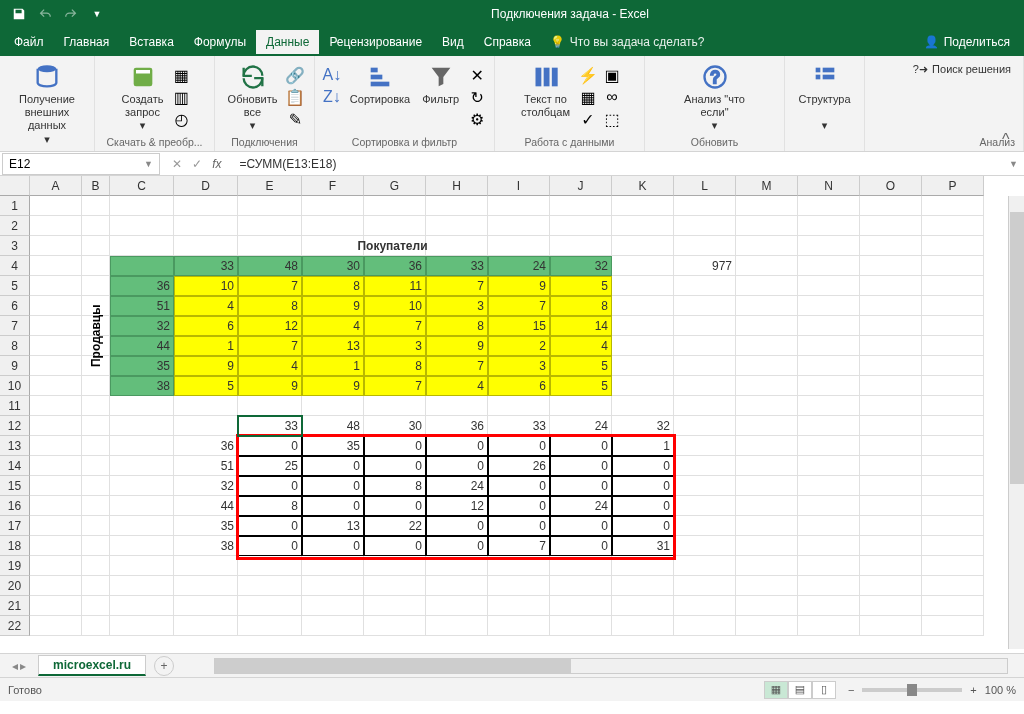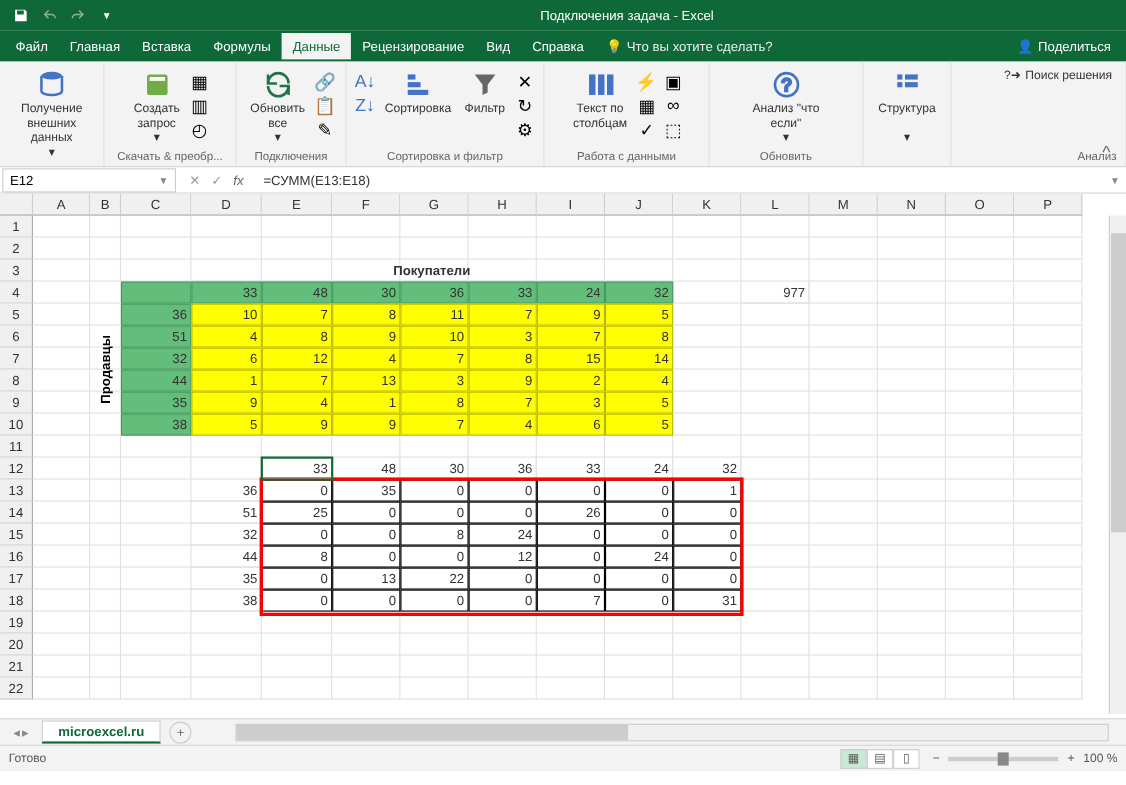--- a/index.html
+++ b/index.html
@@ -95,21 +95,21 @@
   <div class="menu-item">Файл</div>
   <div class="menu-item">Главная</div>
   <div class="menu-item">Вставка</div>
   <div class="menu-item">Формулы</div>
   <div class="menu-item active">Данные</div>
   <div class="menu-item">Рецензирование</div>
   <div class="menu-item">Вид</div>
   <div class="menu-item">Справка</div>
   <div class="menu-item help">
       <span>💡</span>
-      <span>Что вы хотите сделать?</span>
+      <span>Что вы задача сделать?</span>
     </div>
   <div class="menu-item share">
       <span>👤</span>
       <span>Поделиться</span>
     </div>
 </div>
 
 <div class="ribbon">
   <div class="rgroup" style="width:95px;">
     <div class="rgroup-body">

